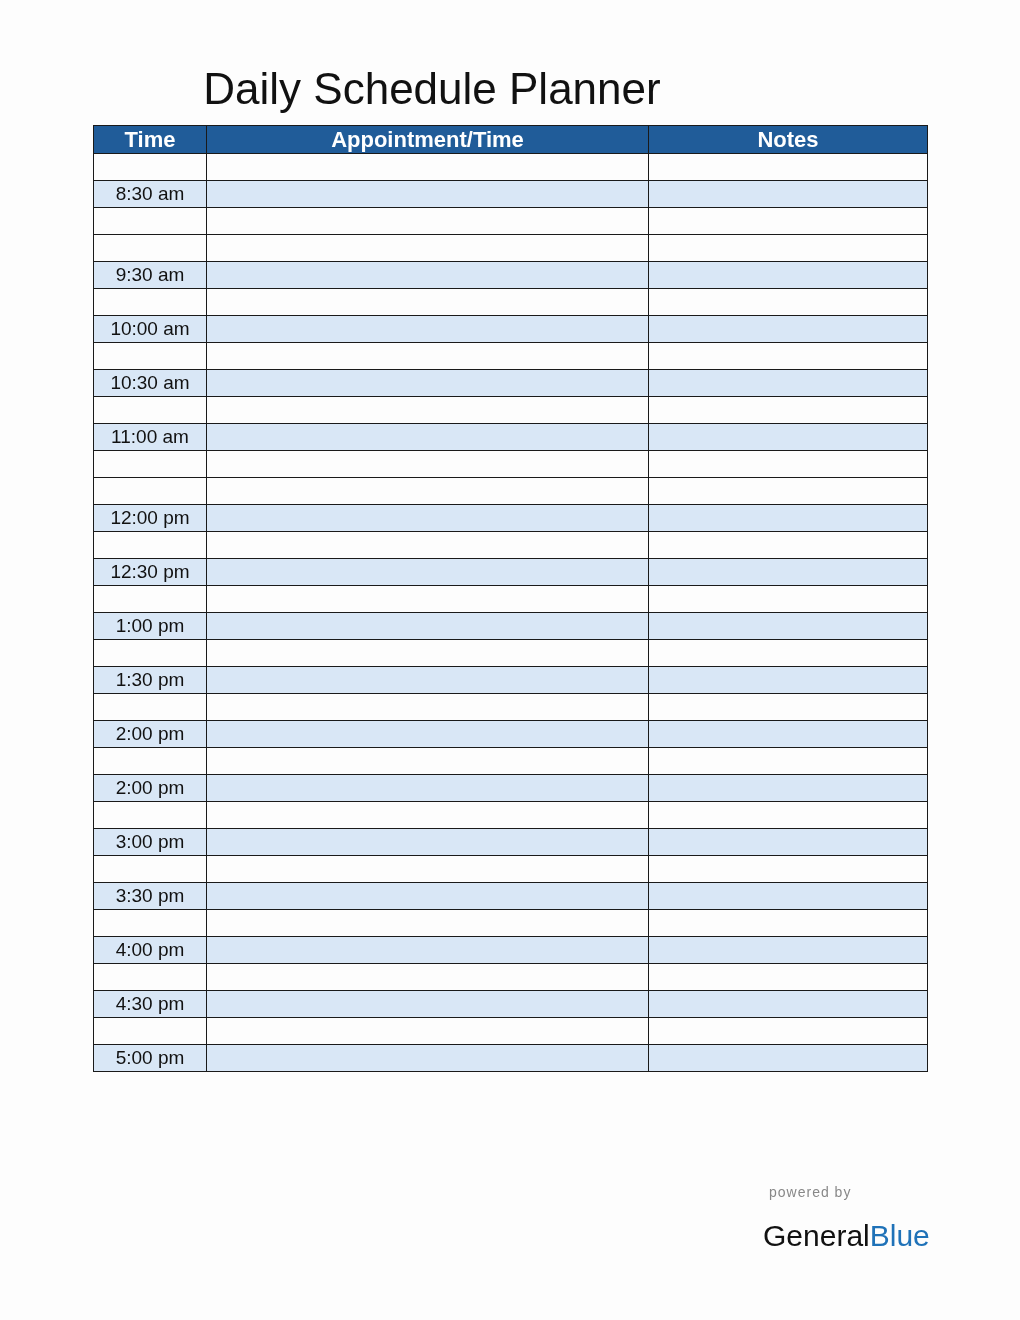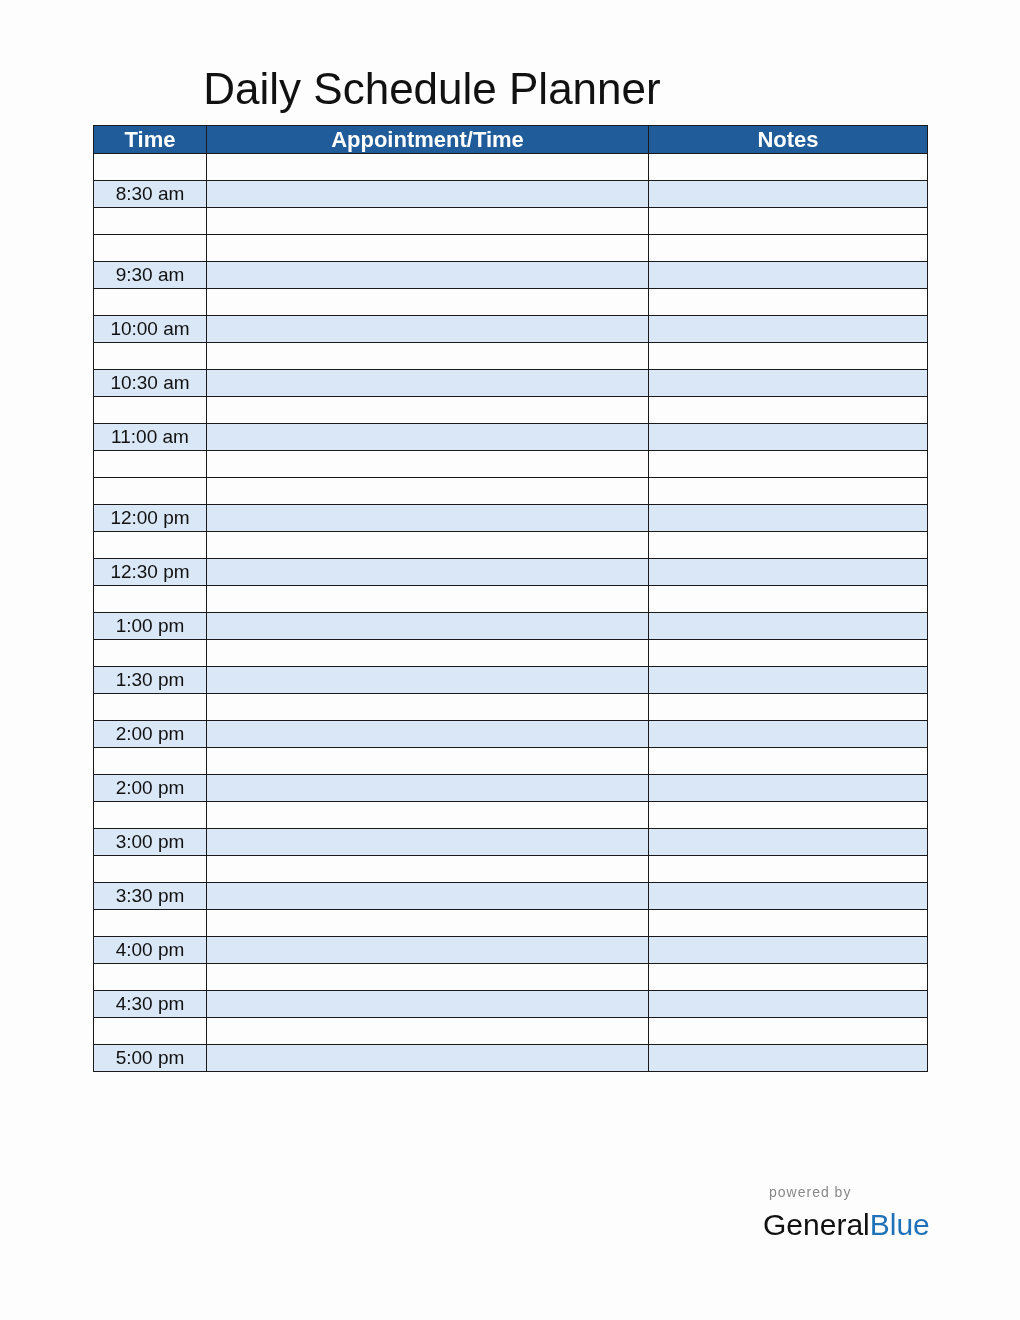--- a/index.html
+++ b/index.html
@@ -6,21 +6,21 @@
   body{width:1020px;height:1320px;position:relative;font-family:"Liberation Sans","DejaVu Sans",sans-serif;}
   .title{position:absolute;left:0;top:64px;width:864px;text-align:center;font-size:44px;color:#111;}
   table{position:absolute;left:93px;top:125px;border-collapse:collapse;width:834px;table-layout:fixed;}
   th{background:#205c99;color:#fff;font-weight:bold;font-size:22px;height:27px;padding:0;border:1px solid #1a1a1a;border-left-color:#fff;}
   th:first-child{border-left-color:#1a1a1a;}
   td{height:26px;padding:0;border:1px solid #1a1a1a;font-size:19px;color:#111;text-align:center;}
   tr.odd td{background:#d9e7f6;}
   tr.even td{background:#fdfdfd;}
   .footer{position:absolute;left:763px;top:1184px;}
   .pb{font-size:14px;color:#888;letter-spacing:1px;margin-left:6px;}
-  .gb{font-size:30px;color:#111;margin-top:8px;}
+  .gb{font-size:30px;color:#111;margin-top:19px;}
   .gb span{color:#1f72b8;}
 </style>
 </head>
 <body>
 
 <div class="title">Daily Schedule Planner</div>
 
 <table>
   <colgroup>
       <col style="width:113px">

